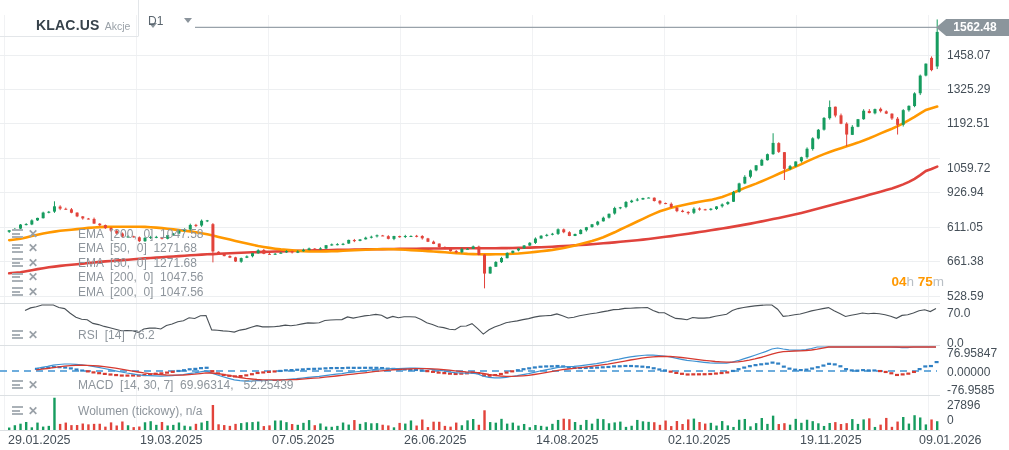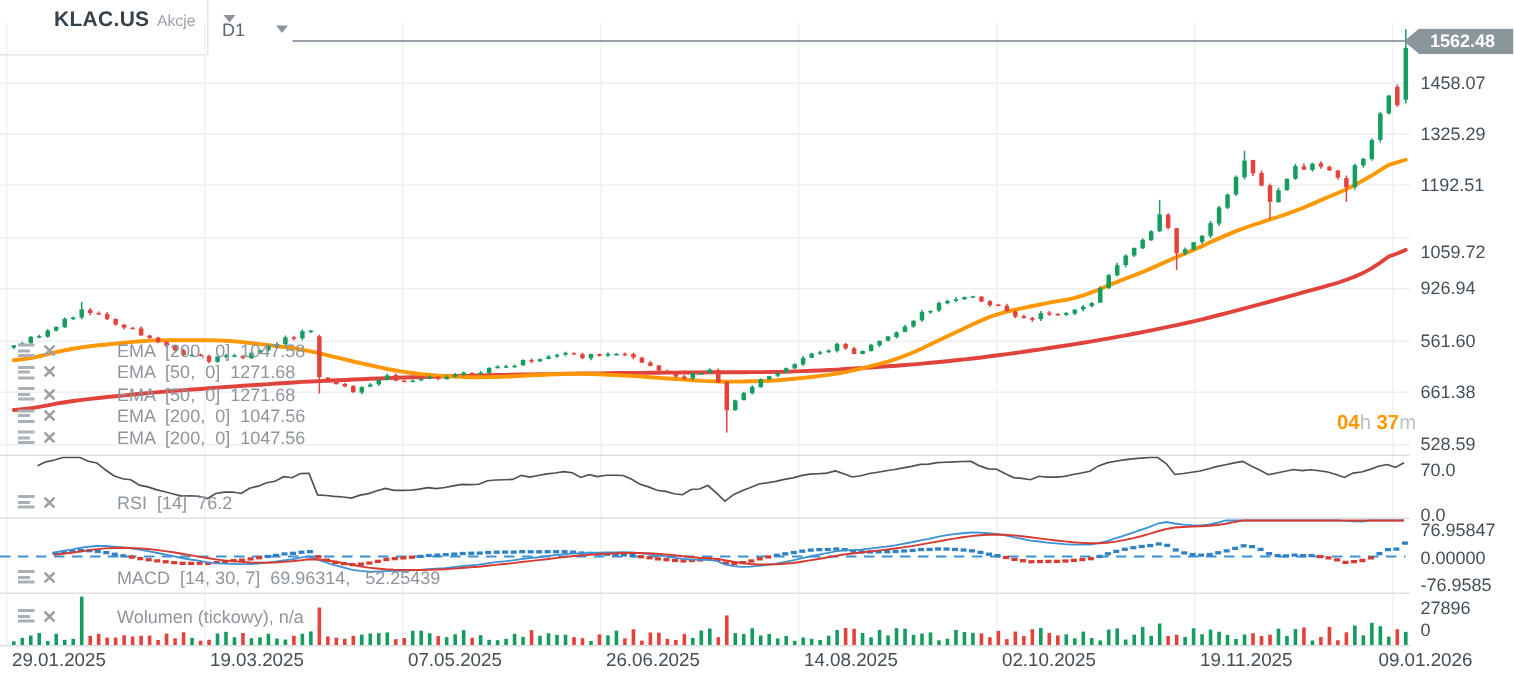--- a/index.html
+++ b/index.html
@@ -724,40 +724,40 @@
       <line x1="906.3073170731707" y1="373.6524796044002" x2="910.3073170731707" y2="373.6524796044002" stroke="#d63a30" stroke-width="2.2"></line>
       <line x1="911.9658536585365" y1="371.933464238617" x2="915.9658536585365" y2="371.933464238617" stroke="#d63a30" stroke-width="2.2"></line>
       <line x1="917.6243902439024" y1="369.1168911726779" x2="921.6243902439024" y2="369.1168911726779" stroke="#2f80c4" stroke-width="2.2"></line>
       <line x1="923.2829268292683" y1="366.4338229101782" x2="927.2829268292683" y2="366.4338229101782" stroke="#2f80c4" stroke-width="2.2"></line>
       <line x1="928.9414634146341" y1="366.03654932413616" x2="932.9414634146341" y2="366.03654932413616" stroke="#2f80c4" stroke-width="2.2"></line>
       <line x1="934.6" y1="362.09356856221865" x2="938.6" y2="362.09356856221865" stroke="#2f80c4" stroke-width="2.2"></line>
       <path d="M36.3 368.5 L42.0 367.3 L47.6 366.4 L53.3 365.2 L58.9 364.5 L64.6 364.0 L70.2 364.0 L75.9 364.4 L81.6 364.9 L87.2 365.5 L92.9 366.4 L98.5 367.4 L104.2 368.5 L109.9 369.6 L115.5 370.8 L121.2 372.0 L126.8 373.0 L132.5 373.8 L138.1 374.9 L143.8 375.4 L149.5 375.7 L155.1 375.9 L160.8 376.1 L166.4 376.0 L172.1 375.7 L177.8 375.1 L183.4 374.5 L189.1 373.6 L194.7 372.9 L200.4 371.8 L206.0 370.9 L211.7 373.1 L217.4 375.0 L223.0 376.7 L228.7 378.3 L234.3 379.8 L240.0 380.6 L245.7 381.1 L251.3 381.1 L257.0 380.7 L262.6 380.6 L268.3 380.5 L274.0 380.3 L279.6 380.0 L285.3 379.5 L290.9 379.1 L296.6 378.7 L302.2 378.1 L307.9 377.4 L313.6 376.9 L319.2 376.4 L324.9 375.6 L330.5 374.8 L336.2 374.2 L341.9 373.6 L347.5 372.7 L353.2 372.1 L358.8 371.5 L364.5 370.8 L370.1 370.1 L375.8 369.4 L381.5 369.0 L387.1 368.9 L392.8 368.6 L398.4 368.5 L404.1 368.3 L409.8 368.2 L415.4 368.1 L421.1 368.3 L426.7 368.7 L432.4 369.4 L438.0 370.2 L443.7 370.9 L449.4 371.8 L455.0 372.6 L460.7 373.0 L466.3 373.2 L472.0 373.2 L477.7 373.9 L483.3 376.2 L489.0 377.4 L494.6 377.9 L500.3 377.8 L506.0 377.3 L511.6 376.5 L517.3 375.7 L522.9 374.7 L528.6 373.6 L534.2 372.3 L539.9 371.0 L545.6 369.8 L551.2 368.8 L556.9 367.6 L562.5 366.9 L568.2 366.7 L573.9 366.4 L579.5 365.8 L585.2 365.1 L590.8 364.4 L596.5 363.6 L602.1 362.6 L607.8 361.5 L613.5 360.2 L619.1 359.2 L624.8 357.9 L630.4 356.9 L636.1 356.1 L641.8 355.5 L647.4 355.0 L653.1 355.1 L658.7 355.5 L664.4 356.0 L670.0 356.9 L675.7 358.1 L681.4 359.3 L687.0 360.4 L692.7 361.0 L698.3 361.7 L704.0 362.3 L709.7 362.8 L715.3 363.1 L721.0 363.1 L726.6 363.1 L732.3 362.1 L738.0 360.7 L743.6 358.9 L749.3 357.1 L754.9 355.2 L760.6 353.3 L766.2 351.4 L771.9 349.0 L777.6 348.0 L783.2 349.0 L788.9 349.8 L794.5 350.1 L800.2 350.2 L805.9 349.7 L811.5 348.5 L817.2 347.0 L822.8 347.0 L828.5 347.0 L834.1 347.0 L839.8 347.0 L845.5 347.0 L851.1 347.0 L856.8 347.0 L862.4 347.0 L868.1 347.0 L873.8 347.0 L879.4 347.0 L885.1 347.0 L890.7 347.0 L896.4 347.2 L902.0 347.6 L907.7 347.7 L913.4 347.0 L919.0 347.0 L924.7 347.0 L930.3 347.0 L936.0 347.0" fill="none" stroke="#3f92d2" stroke-width="1.2"></path>
       <path d="M36.3 369.8 L42.0 369.2 L47.6 368.5 L53.3 367.7 L58.9 366.9 L64.6 366.1 L70.2 365.6 L75.9 365.3 L81.6 365.2 L87.2 365.3 L92.9 365.6 L98.5 366.0 L104.2 366.6 L109.9 367.4 L115.5 368.2 L121.2 369.2 L126.8 370.1 L132.5 371.1 L138.1 372.0 L143.8 372.9 L149.5 373.6 L155.1 374.1 L160.8 374.6 L166.4 375.0 L172.1 375.1 L177.8 375.1 L183.4 375.0 L189.1 374.6 L194.7 374.2 L200.4 373.6 L206.0 372.9 L211.7 373.0 L217.4 373.5 L223.0 374.3 L228.7 375.3 L234.3 376.4 L240.0 377.5 L245.7 378.4 L251.3 379.0 L257.0 379.5 L262.6 379.8 L268.3 379.9 L274.0 380.0 L279.6 380.0 L285.3 379.9 L290.9 379.7 L296.6 379.5 L302.2 379.1 L307.9 378.7 L313.6 378.2 L319.2 377.8 L324.9 377.2 L330.5 376.6 L336.2 376.0 L341.9 375.4 L347.5 374.7 L353.2 374.1 L358.8 373.4 L364.5 372.8 L370.1 372.1 L375.8 371.4 L381.5 370.8 L387.1 370.3 L392.8 369.9 L398.4 369.5 L404.1 369.2 L409.8 369.0 L415.4 368.7 L421.1 368.6 L426.7 368.7 L432.4 368.8 L438.0 369.2 L443.7 369.6 L449.4 370.2 L455.0 370.8 L460.7 371.3 L466.3 371.8 L472.0 372.1 L477.7 372.6 L483.3 373.5 L489.0 374.5 L494.6 375.3 L500.3 376.0 L506.0 376.3 L511.6 376.3 L517.3 376.2 L522.9 375.8 L528.6 375.3 L534.2 374.5 L539.9 373.6 L545.6 372.7 L551.2 371.7 L556.9 370.7 L562.5 369.7 L568.2 369.0 L573.9 368.3 L579.5 367.7 L585.2 367.1 L590.8 366.4 L596.5 365.7 L602.1 364.9 L607.8 364.1 L613.5 363.1 L619.1 362.1 L624.8 361.1 L630.4 360.0 L636.1 359.1 L641.8 358.2 L647.4 357.4 L653.1 356.8 L658.7 356.5 L664.4 356.4 L670.0 356.5 L675.7 356.9 L681.4 357.5 L687.0 358.2 L692.7 358.9 L698.3 359.6 L704.0 360.3 L709.7 360.9 L715.3 361.5 L721.0 361.9 L726.6 362.2 L732.3 362.2 L738.0 361.8 L743.6 361.1 L749.3 360.1 L754.9 358.9 L760.6 357.5 L766.2 355.9 L771.9 354.2 L777.6 352.7 L783.2 351.7 L788.9 351.3 L794.5 351.0 L800.2 350.8 L805.9 350.5 L811.5 350.0 L817.2 349.2 L822.8 348.1 L828.5 347.0 L834.1 347.0 L839.8 347.0 L845.5 347.0 L851.1 347.0 L856.8 347.0 L862.4 347.0 L868.1 347.0 L873.8 347.0 L879.4 347.0 L885.1 347.0 L890.7 347.0 L896.4 347.0 L902.0 347.0 L907.7 347.0 L913.4 347.0 L919.0 347.0 L924.7 347.0 L930.3 347.0 L936.0 347.0" fill="none" stroke="#d63a30" stroke-width="1.3"></path>
     </svg>
 
-  <div class="abs" style="left:20px;top:4px;padding-left:16px;">
+  <div class="abs" style="left:20px;top:16px;padding-left:16px;">
     <span class="symbol">KLAC.US</span><span class="instr-type">Akcje</span>
     <span class="caret" style="margin-left:14px;"></span>
   </div>
   <div class="abs" style="left:148px;top:11px;">
     <span class="tf">D1</span>
     <span class="caret" style="margin-left:16px;"></span>
   </div>
 
   <div id="price-badge">1562.48</div>
 
-  <div id="countdown"><span class="num">04</span><span class="unit">h</span> <span class="num">37</span><span class="unit">m</span></div>
+  <div id="countdown"><span class="num">04</span><span class="unit">h</span> <span class="num">75</span><span class="unit">m</span></div>
 
   <div id="price-axis">
       <div class="axlabel" style="left: 947px; top: 48px;">1458.07</div>
       <div class="axlabel" style="left: 947px; top: 82px;">1325.29</div>
       <div class="axlabel" style="left: 947px; top: 116px;">1192.51</div>
       <div class="axlabel" style="left: 947px; top: 161px;">1059.72</div>
       <div class="axlabel" style="left: 947px; top: 185px;">926.94</div>
-      <div class="axlabel" style="left: 947px; top: 220px;">561.60</div>
+      <div class="axlabel" style="left: 947px; top: 220px;">611.05</div>
       <div class="axlabel" style="left: 947px; top: 254px;">661.38</div>
       <div class="axlabel" style="left: 947px; top: 289px;">528.59</div>
     </div>
   <div id="sub-axes">
       <div class="axlabel" style="left: 947px; top: 306px;">70.0</div>
       <div class="axlabel" style="left: 947px; top: 336px;">0.0</div>
       <div class="axlabel" style="left: 947px; top: 346px;">76.95847</div>
       <div class="axlabel" style="left: 947px; top: 365px;">0.00000</div>
       <div class="axlabel" style="left: 947px; top: 383px;">-76.9585</div>
       <div class="axlabel" style="left: 947px; top: 398px;">27896</div>

